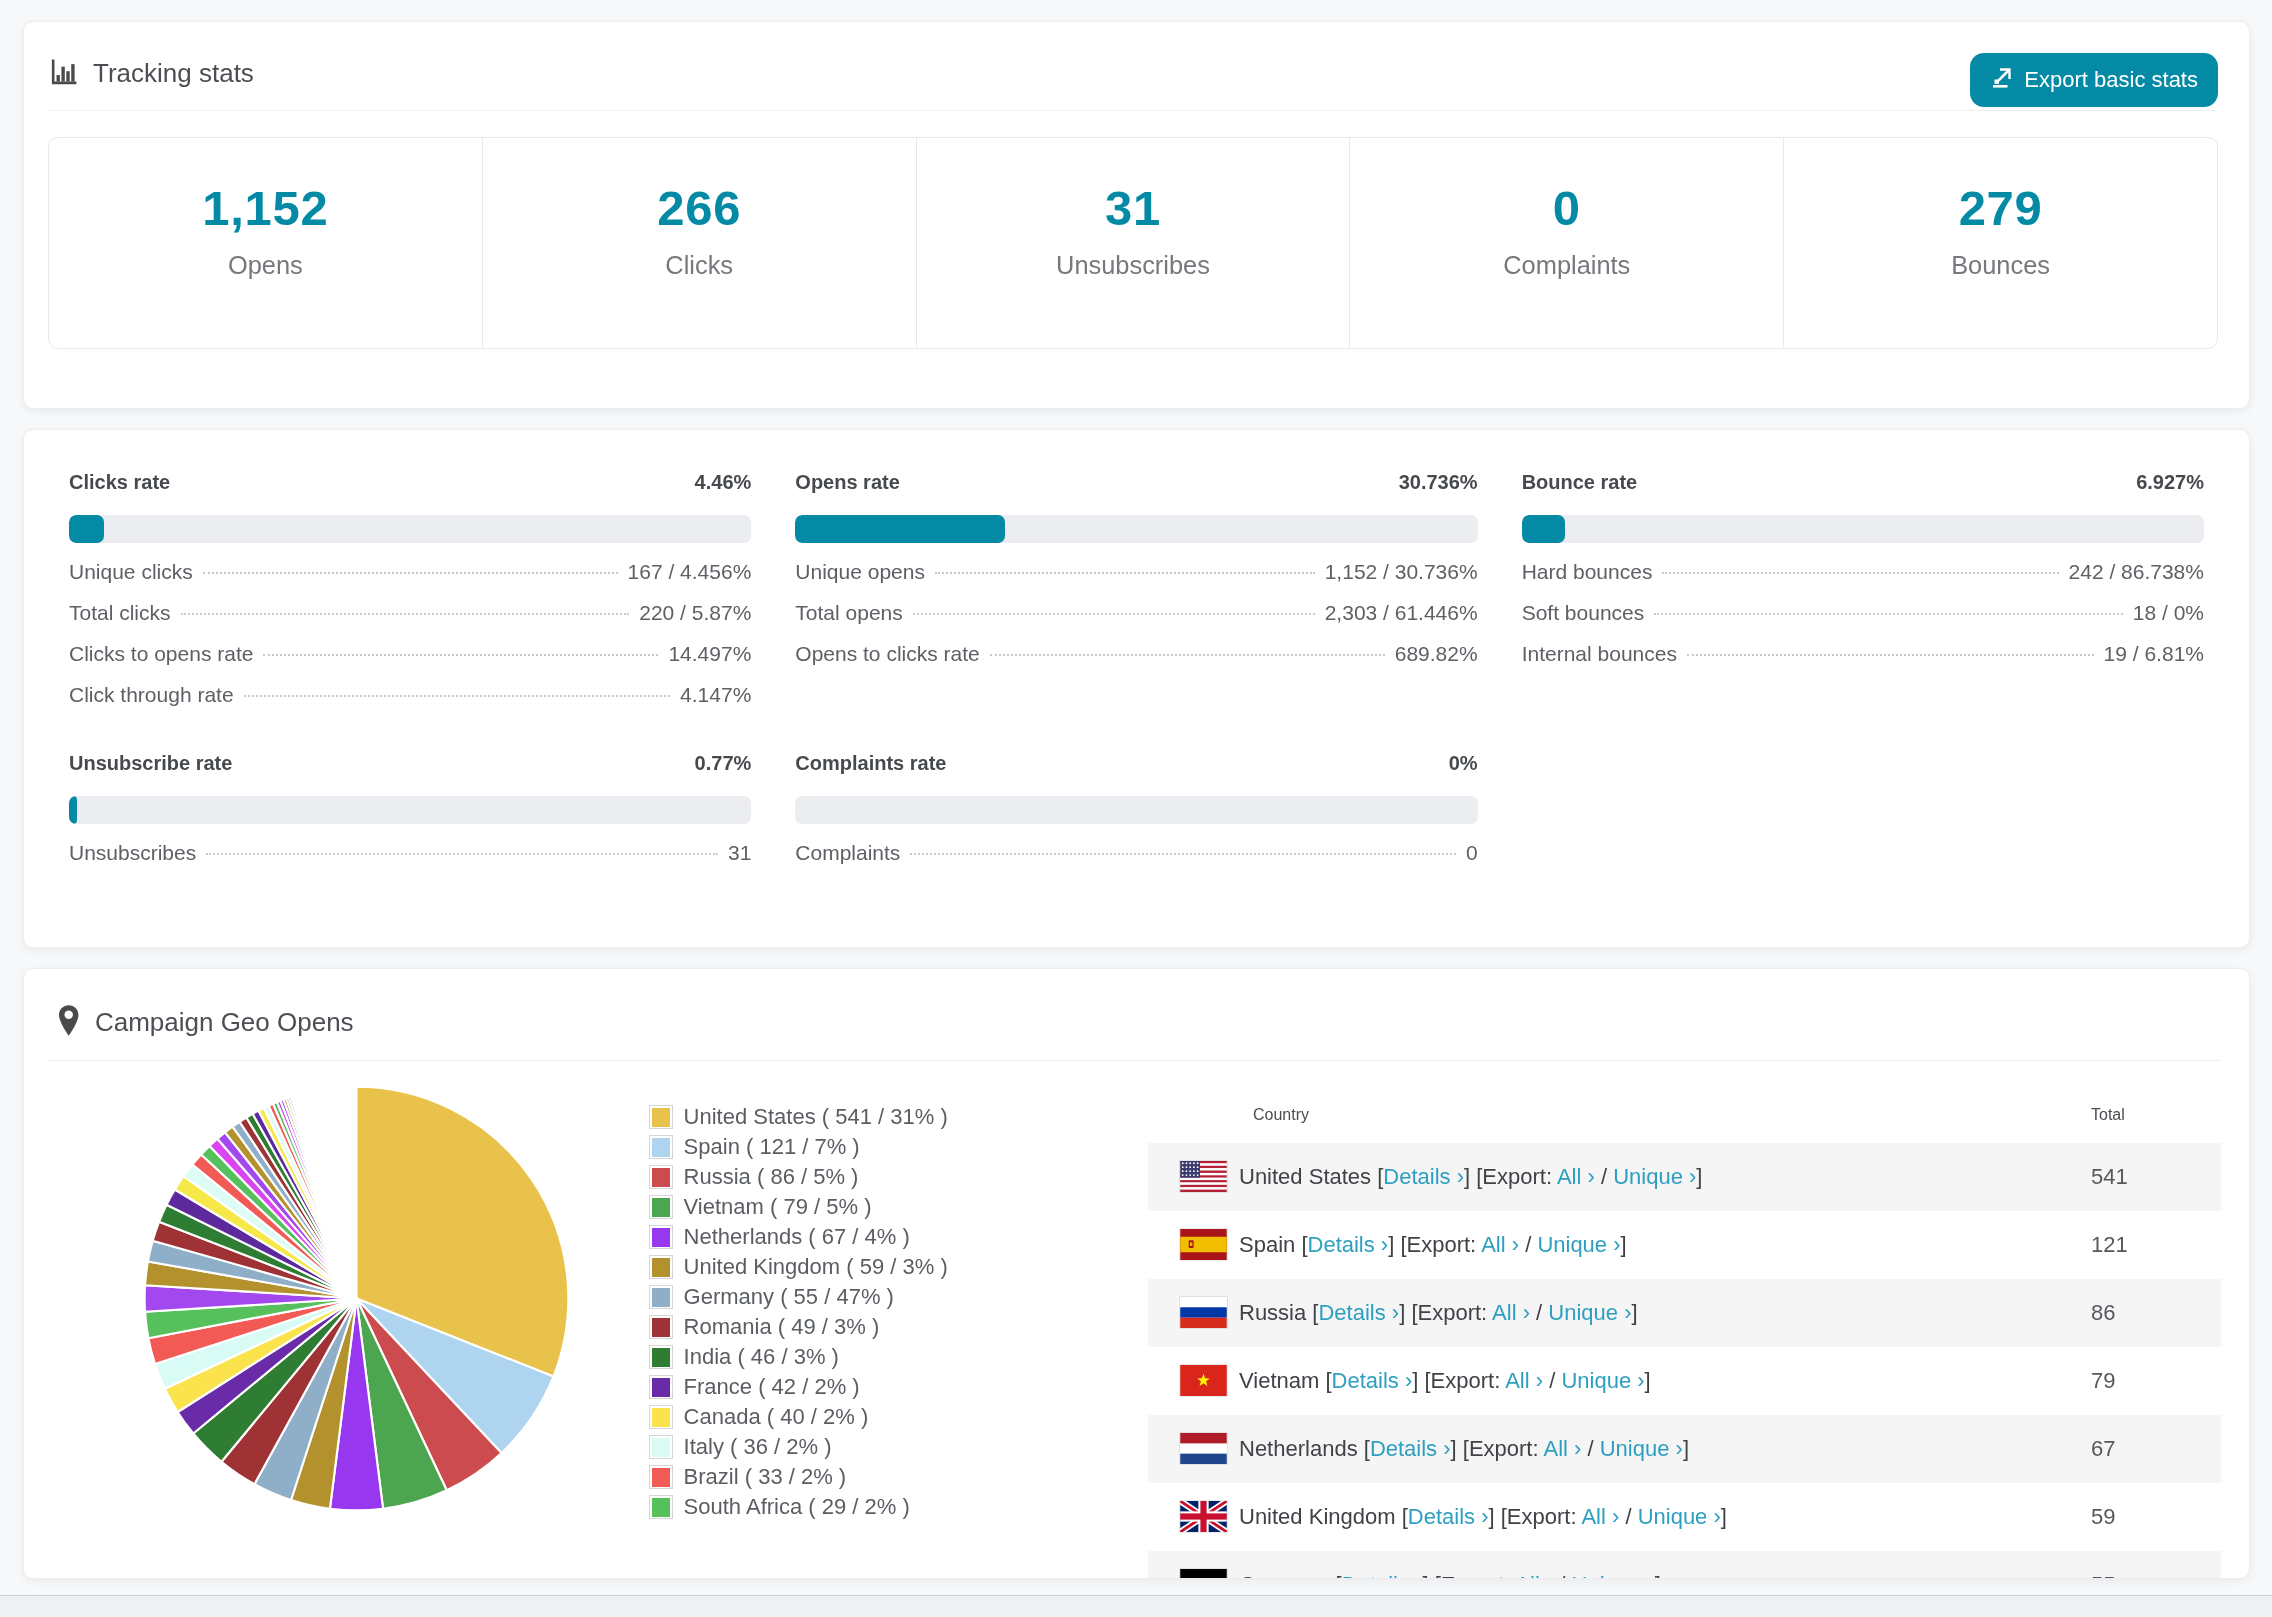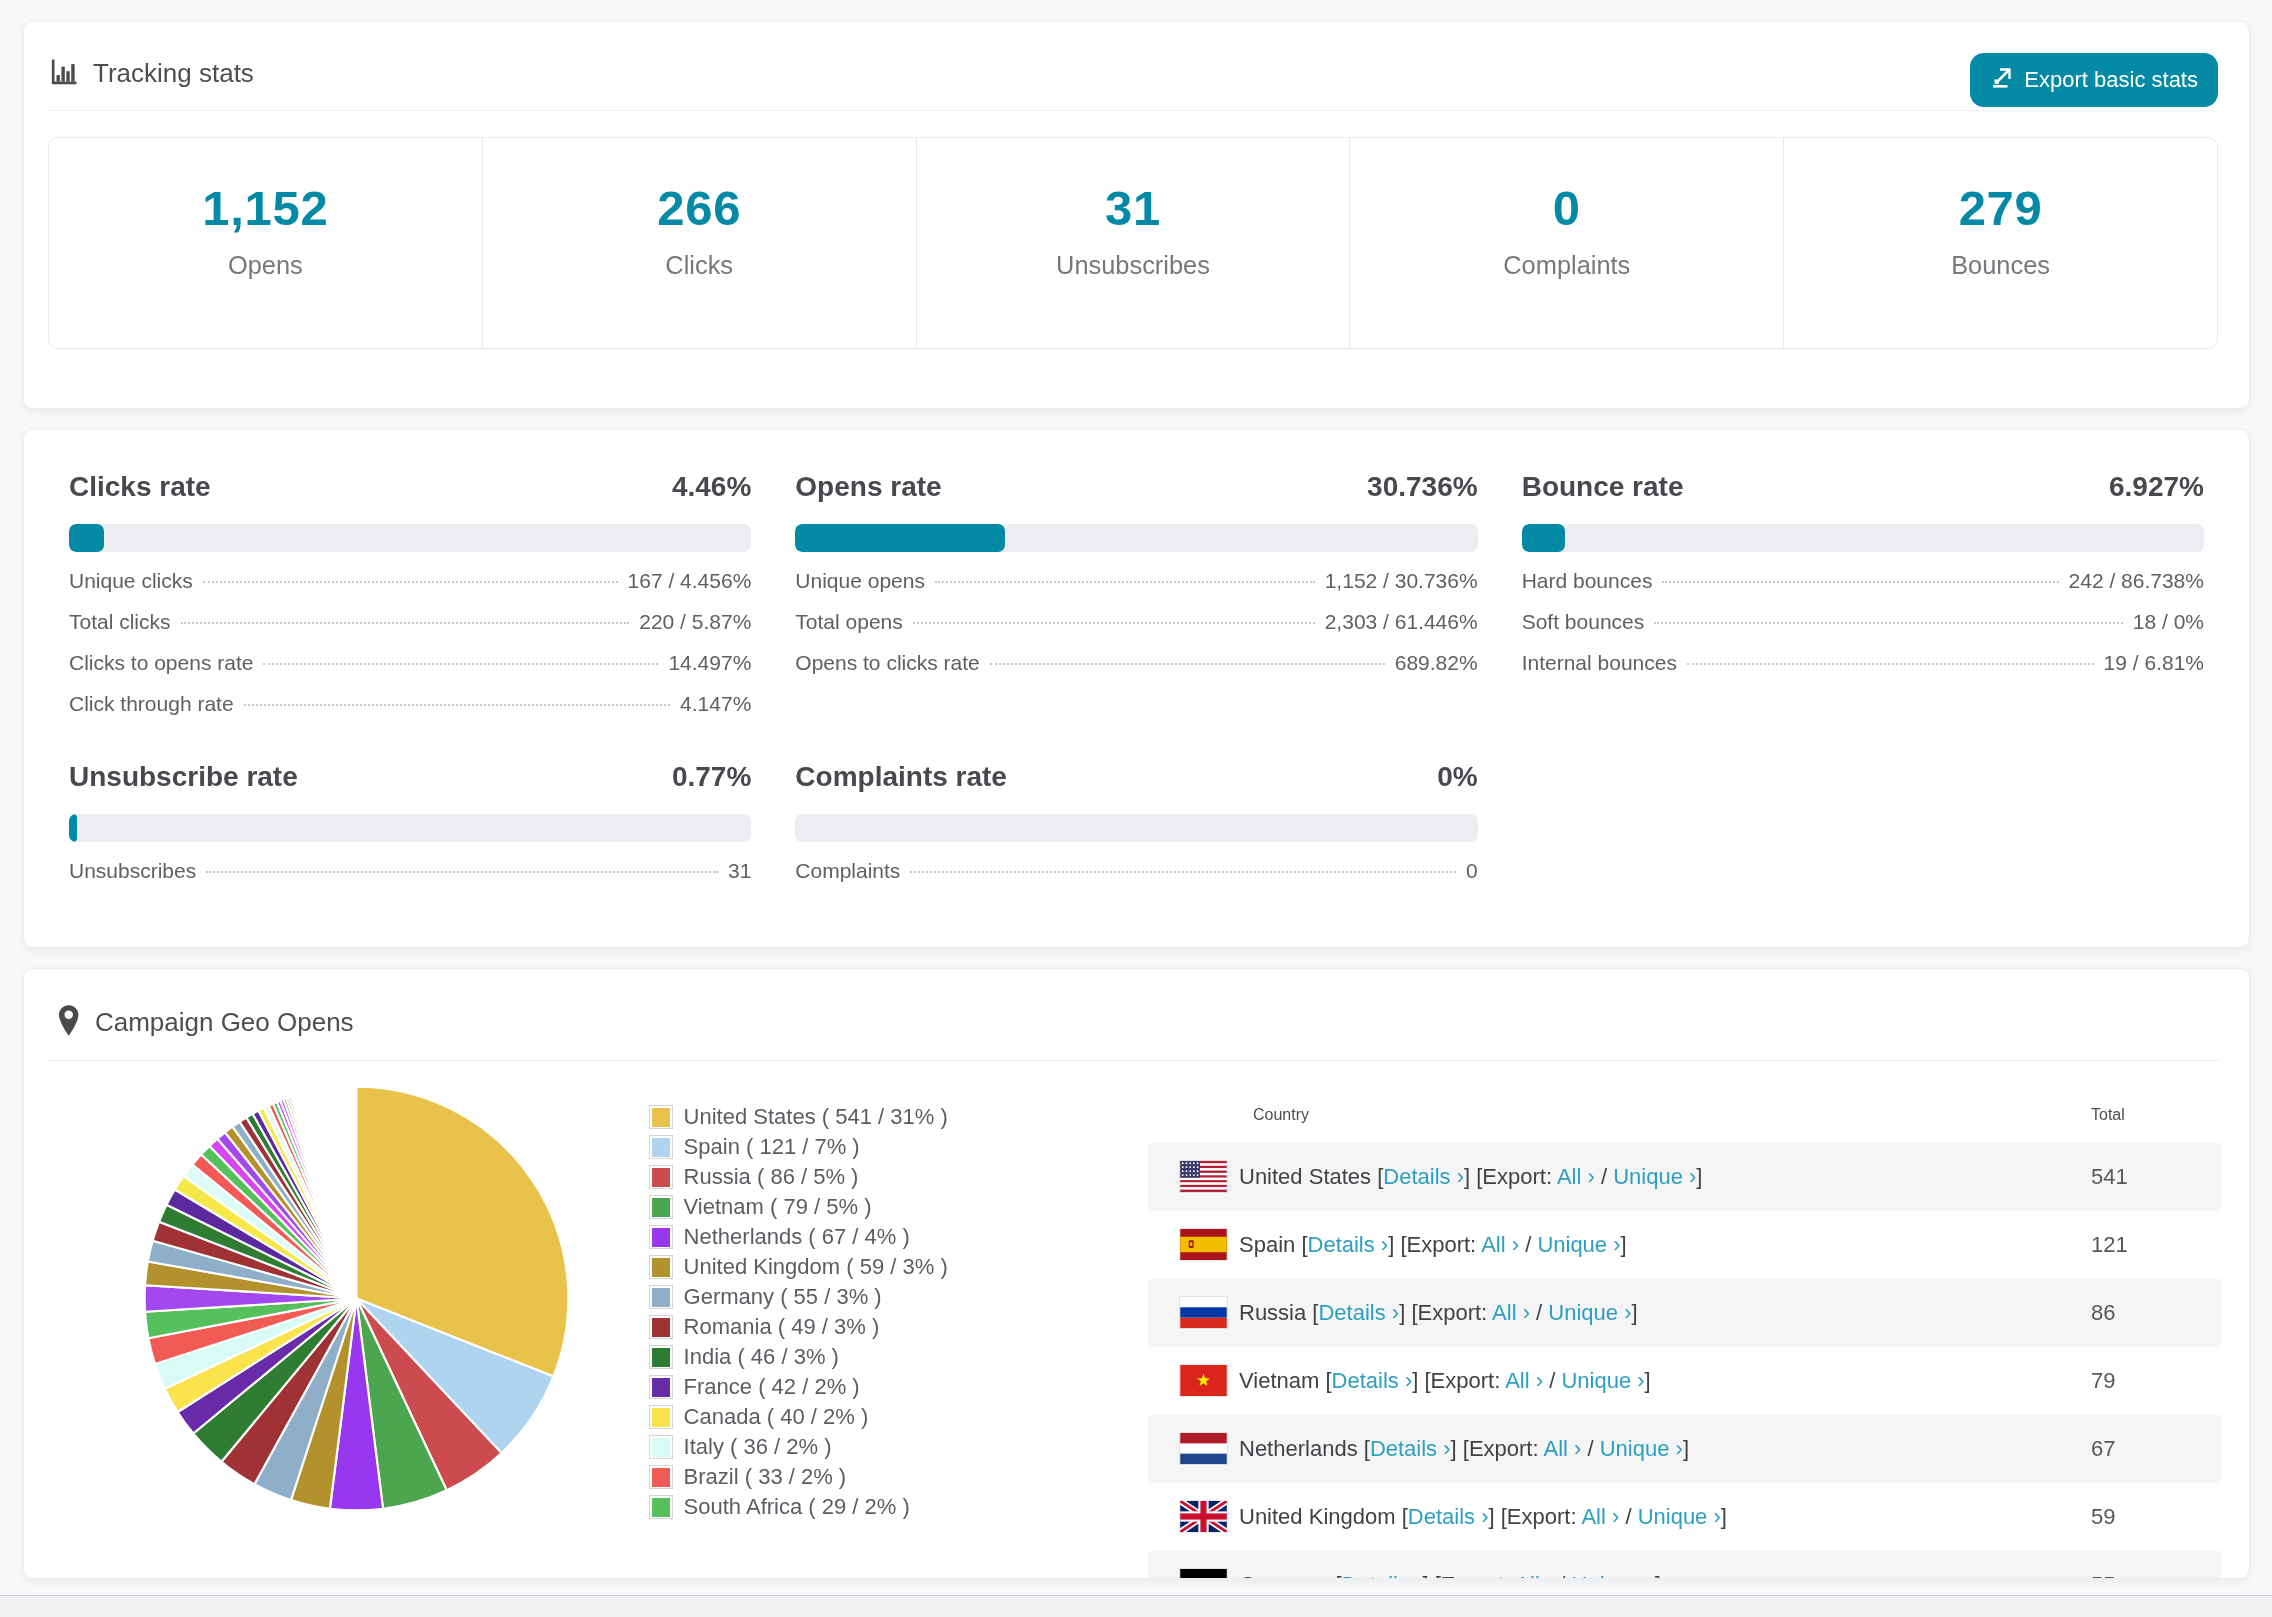--- a/index.html
+++ b/index.html
@@ -12,21 +12,21 @@
   .c-title{font-size:26px;color:#4b4e52}
   .c-divider{height:1.4px;background:#eef0f2;margin-top:20px}
   .export-btn{position:absolute;top:31px;right:31px;background:#058aa6;color:#fff;font-size:22px;display:flex;align-items:center;gap:10px;padding:12px 20px;border-radius:14px;border:none;cursor:pointer;font-family:inherit}
   .stats-box{margin-top:25.4px;height:212px;border:1.4px solid #e7e9ec;border-radius:10px;display:flex;background:#fff}
   .stat-cell{flex:1;text-align:center;padding-top:42px}
   .stat-cell + .stat-cell{border-left:1.4px solid #e7e9ec}
   .stat-value{font-size:49px;font-weight:bold;color:#058aa6;letter-spacing:0.7px}
   .stat-label{margin-top:15.5px;font-size:25.4px;color:#75787c}
   
   .card2{margin-top:20px;height:519px;padding:41px 45px;display:grid;grid-template-columns:1fr 1fr 1fr;column-gap:44px;row-gap:45px;align-content:start}
-  .rate-head{display:flex;justify-content:space-between;align-items:center;font-size:28px;font-weight:bold;color:#46494d}
+  .rate-head{display:flex;justify-content:space-between;align-items:center;font-size:20px;font-weight:bold;color:#46494d}
   .rate-bar{margin-top:21px;height:28px;background:#ecedf0;border-radius:7px;overflow:hidden}
   .rate-fill{height:100%;background:#058aa6;border-radius:7px}
   .rate-rows{margin-top:10px}
   .rate-row{display:flex;align-items:baseline;margin-top:17px;font-size:21px;color:#5d6065;line-height:24px}
   .leader{flex:1;border-bottom:2.1px dotted #c7c9cc;margin:0 10px;transform:translateY(-5px)}
   .rate-val{white-space:nowrap}
   
   .card3{margin-top:20px;height:611px;padding:0 0 0 23px;overflow:hidden}
   .card3 .c-head{padding-left:8.5px}
   .card3 .c-divider{margin-right:28px}
@@ -321,21 +321,21 @@
         <div class="legend-item">
           <span class="swatch">
             <i style="background: rgb(179, 146, 46);"></i>
           </span>
           <span class="legend-label">United Kingdom ( 59 / 3% )</span>
         </div>
         <div class="legend-item">
           <span class="swatch">
             <i style="background: rgb(143, 175, 200);"></i>
           </span>
-          <span class="legend-label">Germany ( 55 / 3% )</span>
+          <span class="legend-label">Germany ( 55 / 47% )</span>
         </div>
         <div class="legend-item">
           <span class="swatch">
             <i style="background: rgb(158, 50, 53);"></i>
           </span>
           <span class="legend-label">Romania ( 49 / 3% )</span>
         </div>
         <div class="legend-item">
           <span class="swatch">
             <i style="background: rgb(46, 125, 50);"></i>

